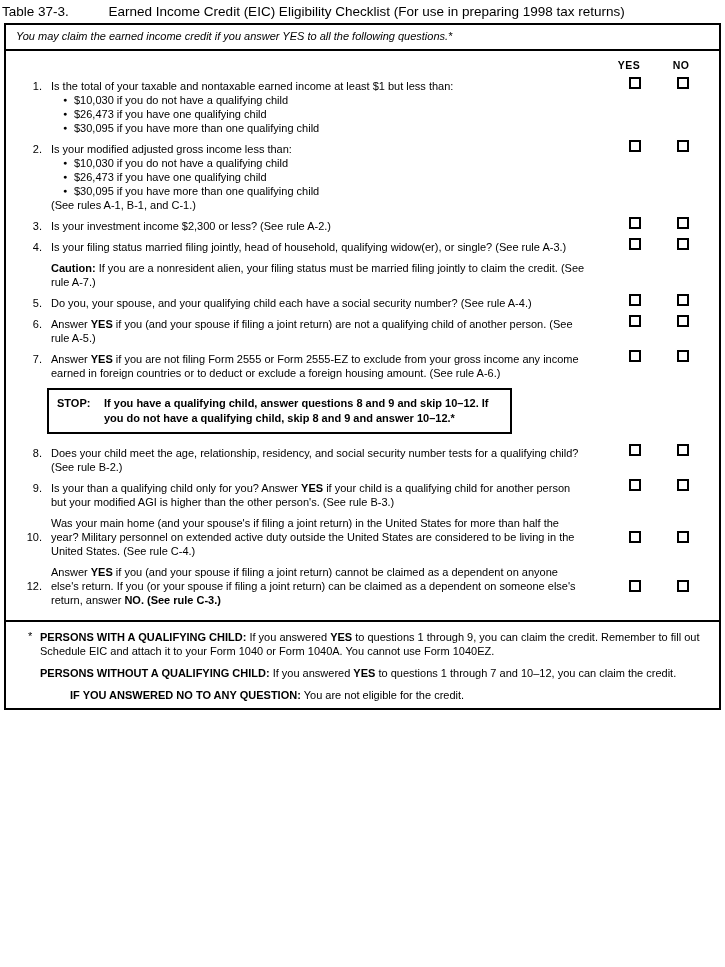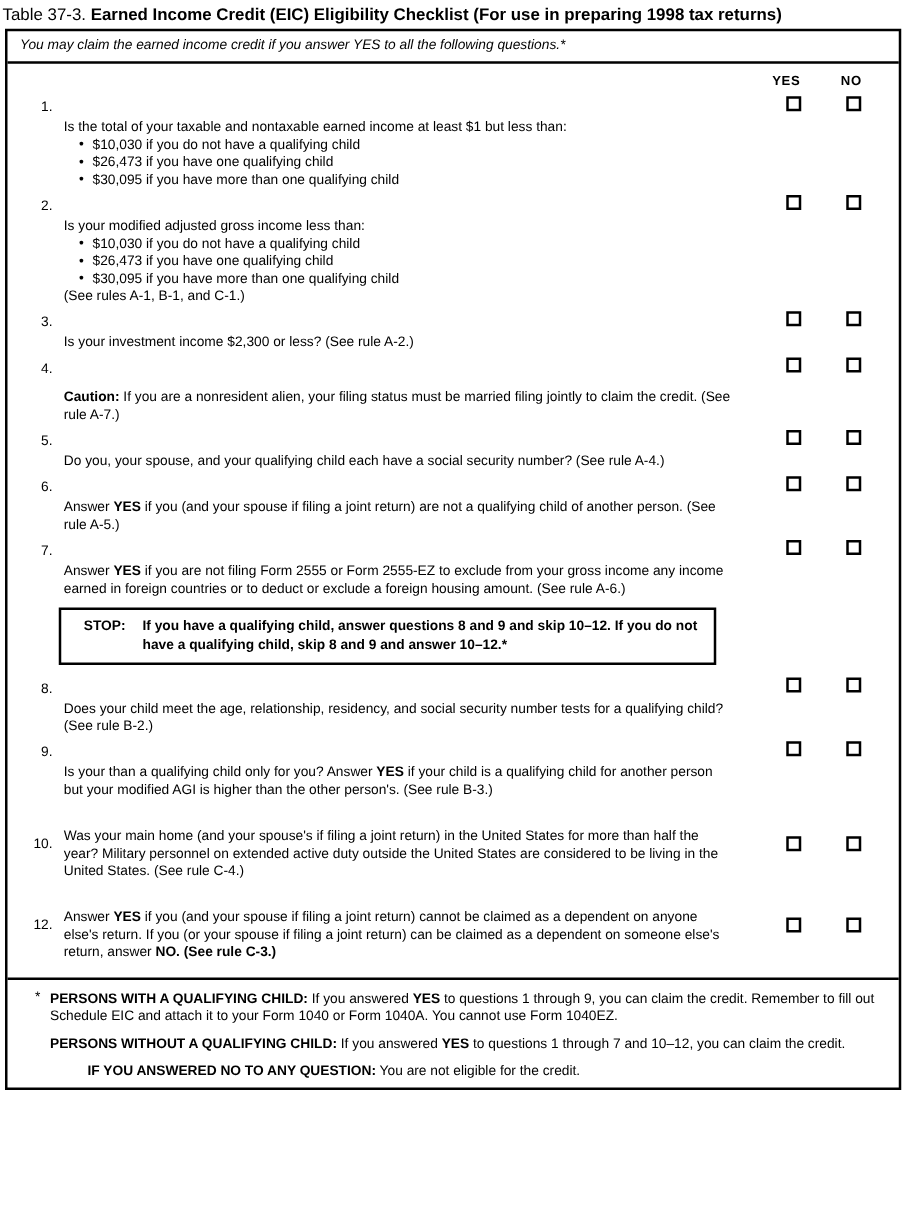--- a/index.html
+++ b/index.html
@@ -8,21 +8,21 @@
     width: 725px; height: 967px;
     background: #ffffff; color: #000000;
     font-family: "Liberation Sans", sans-serif;
     -webkit-font-smoothing: antialiased;
   }
   .doc-title {
     padding: 4px 2px 3px 2px;
     font-size: 13.5px; line-height: 16px;
     white-space: nowrap;
   }
-  .doc-title .t-main { font-weight: bold; }
+  .doc-title .t-main { font-weight: normal; margin-left: 36px; }
   .outer-box {
     margin: 0 4px;
     border: 2px solid #000;
     background: #fff;
   }
   .subtitle-bar {
     border-bottom: 2px solid #000;
     text-align: left;
     font-style: italic;
     font-size: 11px; line-height: 13px;
@@ -36,36 +36,36 @@
     margin-bottom: 8px; letter-spacing: 0.5px;
   }
   .col-h { width: 16px; display: flex; justify-content: center; white-space: nowrap; }
   .q-row {
     display: flex; align-items: flex-start;
     font-size: 11px; line-height: 14px;
     margin-bottom: 7px;
   }
   .q-row.cb-center { align-items: center; }
   .q-num { width: 20px; text-align: right; flex-shrink: 0; }
-  .q-body { margin-left: 9px; flex: 1; max-width: 545px; padding-right: 8px; margin-top: 16px; }
+  .q-body { margin-left: 9px; flex: 1; max-width: 545px; padding-right: 8px; }
   .q-bullet { display: flex; }
   .q-bullet .dot { margin-left: 12px; width: 11px; flex-shrink: 0; font-size: 7px; line-height: 14px; }
   .q-caution { margin-top: 7px; }
   .q-boxes { margin-left: auto; display: flex; gap: 36px; flex-shrink: 0; margin-top: -2px; }
   .cb-center .q-boxes { margin-top: 0; }
   .checkbox {
     width: 12px; height: 12px;
     border: 2px solid #000; background: #fff;
     display: block; cursor: pointer;
   }
   .stop-box {
     border: 2px solid #000;
     margin: 8px 0 12px 25px;
-    width: 526px;
-    padding: 6px 8px 6px 18px;
+    width: 465px;
+    padding: 6px 8px 6px 8px;
     font-weight: bold; font-size: 11px; line-height: 15px;
     display: flex;
   }
   .stop-label { width: 47px; flex-shrink: 0; }
   .stop-text { flex: 1; }
   .footer-area {
     border-top: 2px solid #000;
     padding: 8px 18px 6px 22px;
     font-size: 11px; line-height: 14px;
   }
@@ -141,20 +141,21 @@
             <div class="q-main"><span>Is your investment income $2,300 or less? (See rule A-2.)</span></div>
           </div>
           <div class="q-boxes">
             <span class="checkbox"></span>
             <span class="checkbox"></span>
           </div>
         </div>
         <div class="q-row">
           <div class="q-num">4.</div>
           <div class="q-body">
+            <div class="q-main"><span>Is your filing status married filing jointly, head of household, qualifying widow(er), or single? (See rule A-3.)</span></div>
             <div class="q-caution"><b>Caution:</b> If you are a nonresident alien, your filing status must be married filing jointly to claim the credit. (See rule A-7.)</div>
           </div>
           <div class="q-boxes">
             <span class="checkbox"></span>
             <span class="checkbox"></span>
           </div>
         </div>
         <div class="q-row">
           <div class="q-num">5.</div>
           <div class="q-body">

